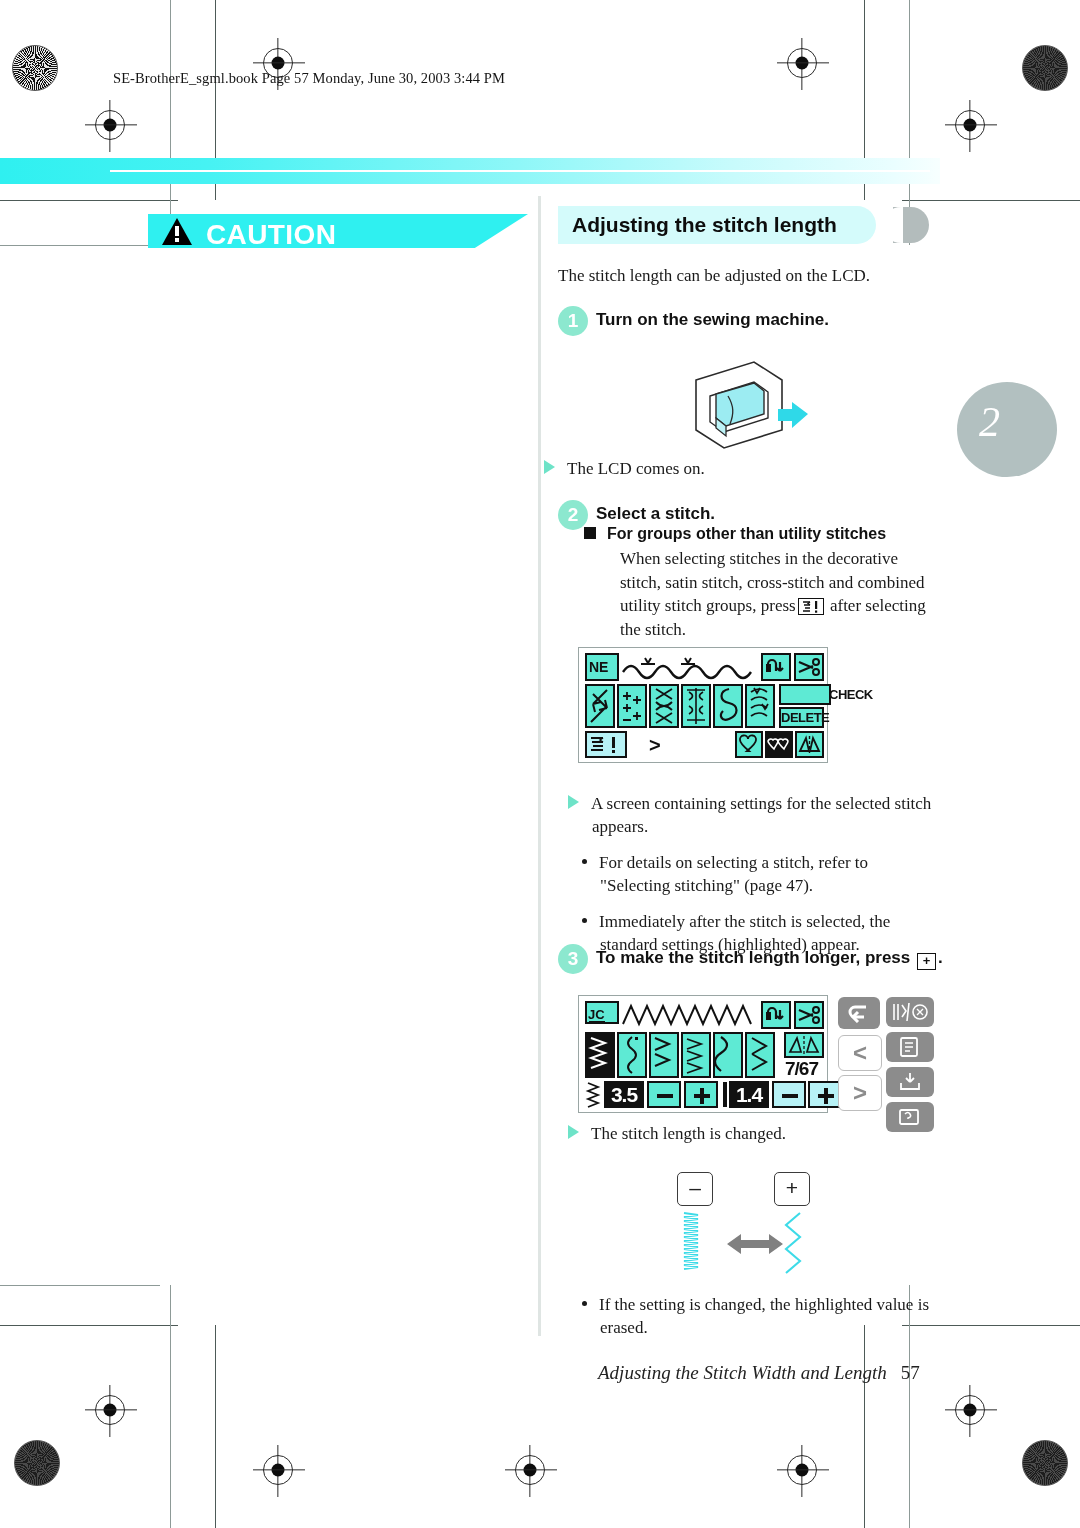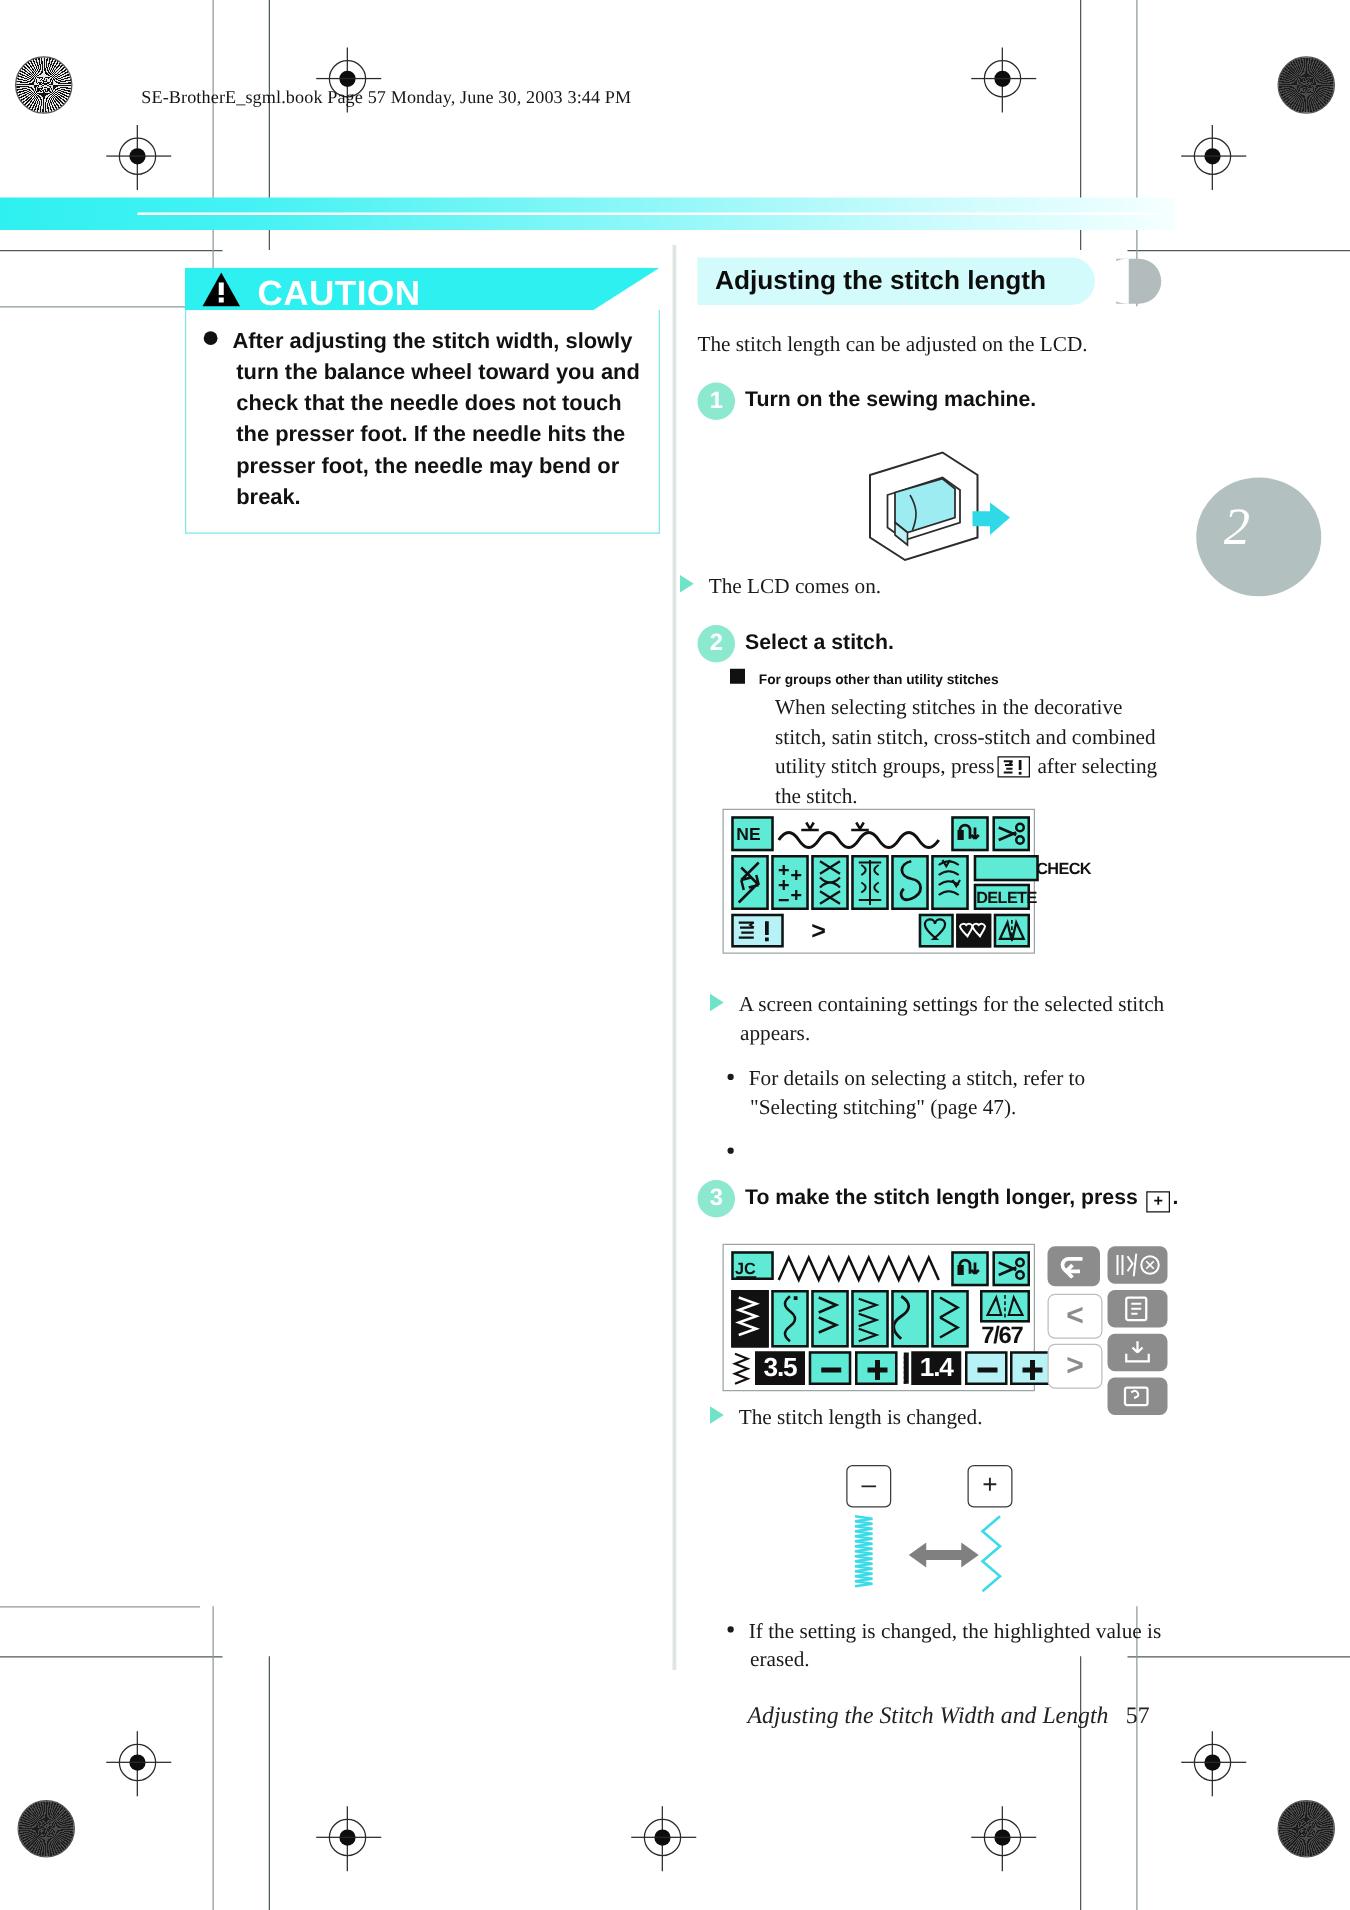--- a/index.html
+++ b/index.html
@@ -67,22 +67,22 @@
   .body-text{font-size:17px;line-height:24px;color:#1a1a1a;}
   .intro{margin-bottom:20px;}
 
   .step{position:relative;padding-left:38px;margin-top:6px;}
   .stepnum{position:absolute;left:0;top:-2px;width:30px;height:30px;border-radius:50%;
       background:#8ce8cf;color:#ffffff;font-family:"Liberation Sans",sans-serif;font-weight:bold;
       font-size:19px;text-align:center;line-height:30px;}
   .step-title{font-family:"Liberation Sans",sans-serif;font-weight:bold;font-size:17px;
       line-height:23px;color:#111;}
 
-  .sub-head{font-family:"Liberation Sans",sans-serif;font-weight:bold;font-size:11px;
-      color:#111;margin-top:10px;padding-left:12px;text-indent:-24px;}
+  .sub-head{font-family:"Liberation Sans",sans-serif;font-weight:bold;font-size:16px;
+      color:#111;padding-left:12px;text-indent:-24px;}
   .sub-head .sq{display:inline-block;width:12px;height:12px;background:#111;margin-right:11px;}
   .sub-body{padding-left:24px;margin-top:4px;font-size:17px;line-height:23.5px;}
 
   .arrowline{padding-left:10px;text-indent:-24px;margin-top:14px;font-size:17px;line-height:23px;}
   .arrowline .ar{display:inline-block;width:0;height:0;border-top:7px solid transparent;
       border-bottom:7px solid transparent;border-left:11px solid #6ee3c8;margin-right:12px;vertical-align:0px;}
   .bulletline{padding-left:18px;text-indent:-18px;margin-top:13px;font-size:17px;line-height:23px;}
   .bulletline .bd{display:inline-block;width:5px;height:5px;background:#1a1a1a;border-radius:50%;
       margin-right:12px;vertical-align:4px;}
 
@@ -202,25 +202,20 @@
 <div class="topbar-line"></div>
 
 <div class="col-divider"></div>
 
 <div class="caution">
   <div class="caution-bar">
     <div class="bg"></div>
     <div class="tri"></div>
     <div class="excl"></div>
     <div class="word">CAUTION</div>
-  </div>
-  <div class="caution-body">
-    <div class="caution-text">
-      <span class="dot"></span><span>After adjusting the stitch width, slowly turn the balance wheel toward you and check that the needle does not touch the presser foot. If the needle hits the presser foot, the needle may bend or break.</span>
-    </div>
   </div>
 </div>
 
 <div class="rcol">
 
   <div class="sect-head">
     <div class="pill"></div>
     <div class="crescent"></div>
     <div class="t">Adjusting the stitch length</div>
   </div>
@@ -370,21 +365,21 @@
 </div>
 
 <div style="position:absolute;left:582px;top:778px;width:360px;">
   <div class="arrowline">
     <span class="ar"></span><span>A screen containing settings for the selected stitch appears.</span>
   </div>
   <div class="bulletline">
     <span class="bd"></span><span>For details on selecting a stitch, refer to "Selecting stitching" (page 47).</span>
   </div>
   <div class="bulletline">
-    <span class="bd"></span>
+    <span class="bd"></span><span>Immediately after the stitch is selected, the standard settings (highlighted) appear.</span>
   </div>
 </div>
 
 <div style="position:absolute;left:558px;top:940px;width:390px;">
   <div class="step">
     <div class="stepnum">3</div>
     <div class="step-title">
       <span>To make the stitch length longer, press</span> <span class="minikey">+</span><span>.</span>
     </div>
   </div>

